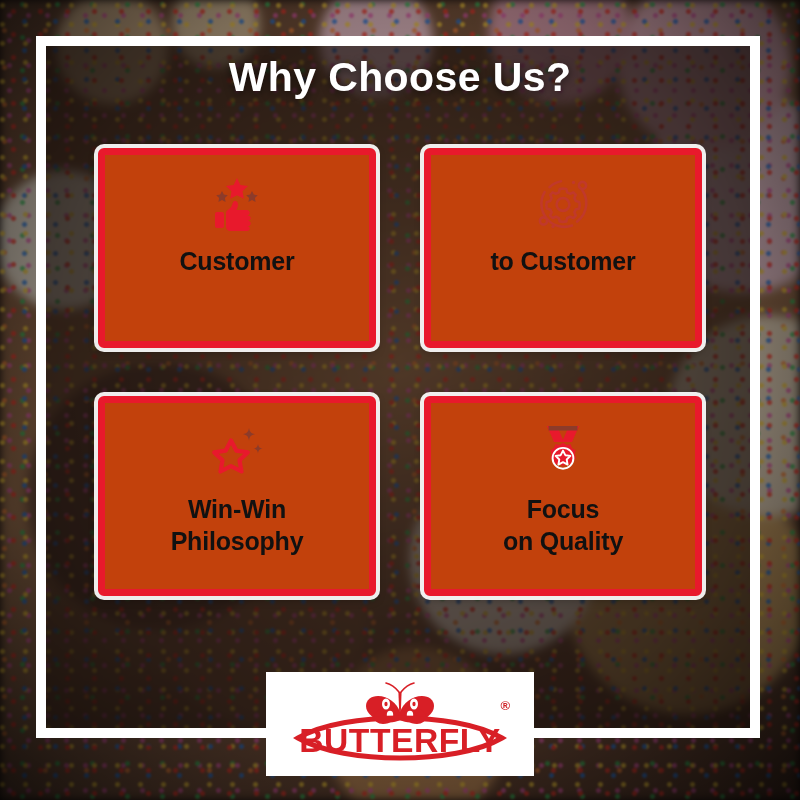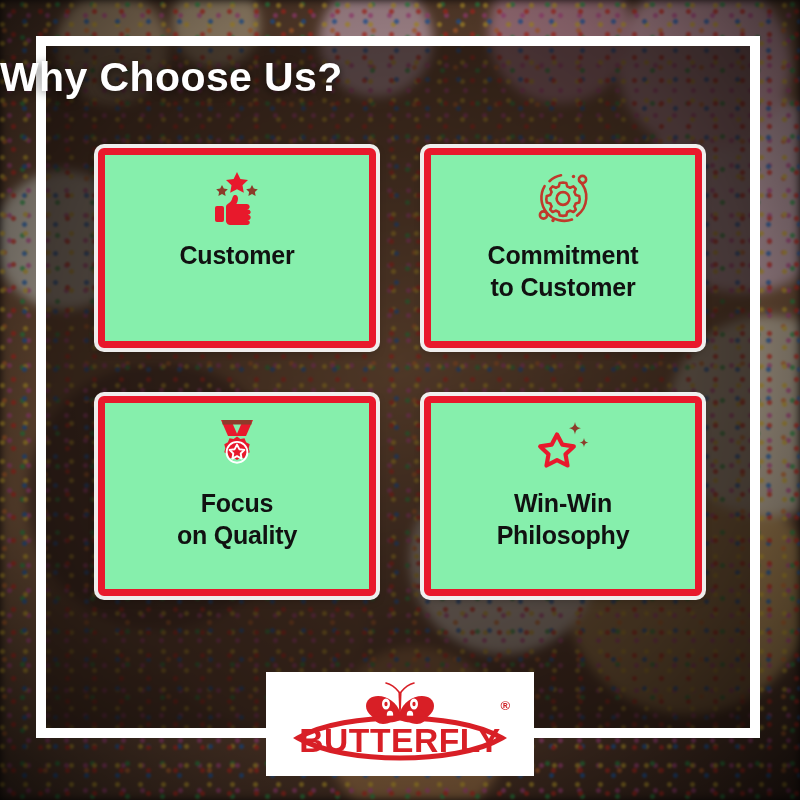--- a/index.html
+++ b/index.html
@@ -52,37 +52,37 @@
 
   
   .frame{
     position:absolute;left:36px;top:36px;width:724px;height:702px;
     border:10px solid #ffffff;box-sizing:border-box;
   }
   .frame-inner-dim{position:absolute;inset:0;background:rgba(20,12,8,.58);}
 
   
   .heading{
-    position:absolute;left:0;right:0;top:54px;
+    position:absolute;left:0;right:0;top:54px;text-align:center;
     color:#ffffff;font-size:41px;font-weight:bold;letter-spacing:.4px;
     text-shadow:0 2px 8px rgba(0,0,0,.55);
   }
 
   
   .grid{
     position:absolute;left:98px;top:148px;width:604px;
     display:grid;grid-template-columns:278px 278px;grid-template-rows:200px 200px;
     gap:48px;
   }
   .card{
-    position:relative;background:#86efac;
+    position:relative;background:#c2410c;
     border:7px solid #e8192c;border-radius:6px;
     box-shadow:0 0 0 4px rgba(255,255,255,.92), 0 3px 10px rgba(0,0,0,.35);
     display:flex;flex-direction:column;align-items:center;justify-content:flex-start;
-    padding-top:10px;box-sizing:border-box;
+    padding-top:16px;box-sizing:border-box;
   }
   .card-icon{height:66px;display:flex;align-items:center;justify-content:center;}
   .card-label{
     margin-top:8px;text-align:center;color:#111111;
     font-size:25px;font-weight:bold;line-height:1.28;letter-spacing:-.2px;
   }
   .card-label .l2{display:block;}
 
   
   .logo-plate{
@@ -138,53 +138,52 @@
           </g>
           <circle cx="51.5" cy="13.5" r="3.6" fill="none" stroke="#c0392b" stroke-width="2.6"></circle>
           <circle cx="12.5" cy="49" r="3.6" fill="none" stroke="#c0392b" stroke-width="2.6"></circle>
           <circle cx="22" cy="54.5" r="1.7" fill="#c0392b"></circle>
           <circle cx="42.5" cy="10.5" r="1.7" fill="#c0392b"></circle>
           <path d="M32 16.5l3.3.5.9 3.5c1 .3 2 .7 2.9 1.3l3.3-1.4 2.4 2.4-1.4 3.3c.6.9 1 1.9 1.3 2.9l3.5.9.5 3.3-.5 3.3-3.5.9c-.3 1-.7 2-1.3 2.9l1.4 3.3-2.4 2.4-3.3-1.4c-.9.6-1.9 1-2.9 1.3l-.9 3.5-3.3.5-3.3-.5-.9-3.5c-1-.3-2-.7-2.9-1.3l-3.3 1.4-2.4-2.4 1.4-3.3c-.6-.9-1-1.9-1.3-2.9l-3.5-.9-.5-3.3.5-3.3 3.5-.9c.3-1 .7-2 1.3-2.9l-1.4-3.3 2.4-2.4 3.3 1.4c.9-.6 1.9-1 2.9-1.3l.9-3.5z" fill="none" stroke="#c0392b" stroke-width="2.6" stroke-linejoin="round"></path>
           <circle cx="32" cy="32.5" r="6.4" fill="none" stroke="#c0392b" stroke-width="2.6"></circle>
         </svg>
       </div>
       <div class="card-label">
-        <span>Commitment</span>
         <span class="l2">to Customer</span>
+      </div>
+    </div>
+
+    <div class="card">
+      <div class="card-icon">
+        <svg width="64" height="64" viewBox="0 0 64 64" aria-hidden="true">
+          <path d="M25 22.5l5.4 10.2 11.4 1.7-8.3 7.9 2 11.2L25 48.2l-10.5 5.3 2-11.2L8.2 34.4l11.4-1.7z" fill="none" stroke="#e8192c" stroke-width="4.2" stroke-linejoin="round" transform="translate(1,-2)"></path>
+          <path d="M44 8c.9 4.3 1.9 5.3 6 6.2-4.1.9-5.1 1.9-6 6.2-.9-4.3-1.9-5.3-6-6.2 4.1-.9 5.1-1.9 6-6.2z" fill="#8c3b2a"></path>
+          <path d="M53 24c.7 3.2 1.4 4 4.5 4.6-3.1.7-3.8 1.4-4.5 4.6-.7-3.2-1.4-4-4.5-4.6 3.1-.6 3.8-1.4 4.5-4.6z" fill="#8c3b2a"></path>
+        </svg>
+      </div>
+      <div class="card-label">
+        <span>Win-Win</span>
+        <span class="l2">Philosophy</span>
       </div>
     </div>
 
     <div class="card">
       <div class="card-icon">
         <svg width="64" height="64" viewBox="0 0 64 64" aria-hidden="true">
           <path d="M16 6h10l7 16h-10z" fill="#e8192c"></path>
           <path d="M48 6H38l-7 16h10z" fill="#e8192c"></path>
           <path d="M17.5 6h29v4.5h-29z" fill="#8c3b2a"></path>
           <path d="M32 22.5l3.4 2.4 4.1-.6 1.6 3.9 3.6 2.1-1 4 1 4-3.6 2.1-1.6 3.9-4.1-.6-3.4 2.4-3.4-2.4-4.1.6-1.6-3.9-3.6-2.1 1-4-1-4 3.6-2.1 1.6-3.9 4.1.6z" fill="#e8192c"></path>
           <circle cx="32" cy="38.3" r="10.4" fill="none" stroke="#ffffff" stroke-width="1.9"></circle>
           <path d="M32 30.6l2.3 4.6 5.1.7-3.7 3.6.9 5.1-4.6-2.4-4.6 2.4.9-5.1-3.7-3.6 5.1-.7z" fill="none" stroke="#ffffff" stroke-width="1.9" stroke-linejoin="round"></path>
         </svg>
       </div>
       <div class="card-label">
         <span>Focus</span>
         <span class="l2">on Quality</span>
-      </div>
-    </div>
-
-    <div class="card">
-      <div class="card-icon">
-        <svg width="64" height="64" viewBox="0 0 64 64" aria-hidden="true">
-          <path d="M25 22.5l5.4 10.2 11.4 1.7-8.3 7.9 2 11.2L25 48.2l-10.5 5.3 2-11.2L8.2 34.4l11.4-1.7z" fill="none" stroke="#e8192c" stroke-width="4.2" stroke-linejoin="round" transform="translate(1,-2)"></path>
-          <path d="M44 8c.9 4.3 1.9 5.3 6 6.2-4.1.9-5.1 1.9-6 6.2-.9-4.3-1.9-5.3-6-6.2 4.1-.9 5.1-1.9 6-6.2z" fill="#8c3b2a"></path>
-          <path d="M53 24c.7 3.2 1.4 4 4.5 4.6-3.1.7-3.8 1.4-4.5 4.6-.7-3.2-1.4-4-4.5-4.6 3.1-.6 3.8-1.4 4.5-4.6z" fill="#8c3b2a"></path>
-        </svg>
-      </div>
-      <div class="card-label">
-        <span>Win-Win</span>
-        <span class="l2">Philosophy</span>
       </div>
     </div>
 
   </div>
 
   <div class="logo-plate">
     <div class="logo-wrap">
       <svg width="236" height="92" viewBox="0 0 236 92" aria-hidden="true">
 
         <g transform="translate(118,26)">

